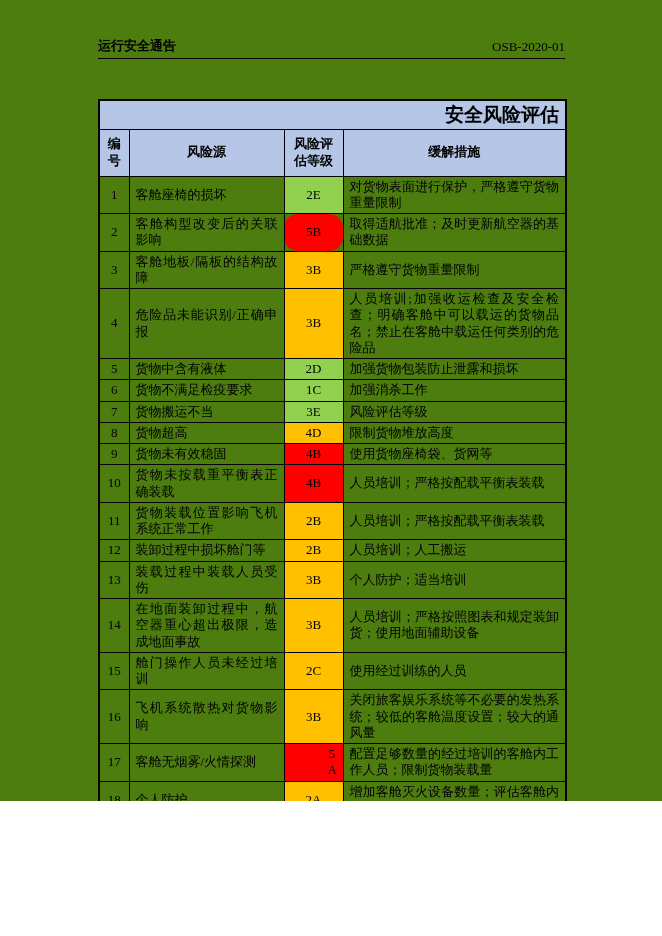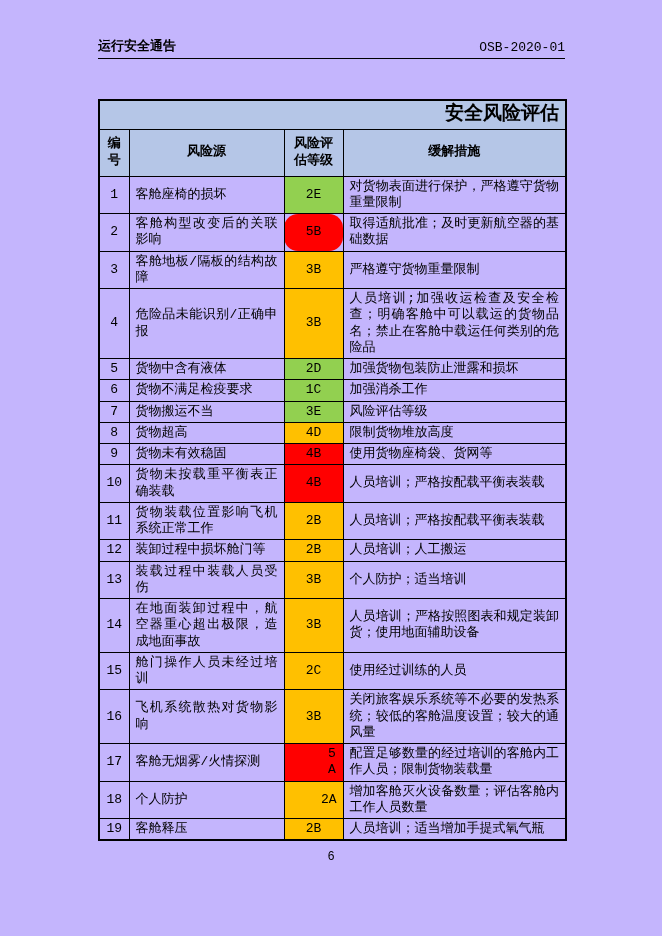--- a/index.html
+++ b/index.html
@@ -1,21 +1,21 @@
 <!DOCTYPE html>
 <html><head>
 <meta charset="utf-8">
 <style>
   html, body { margin: 0; padding: 0; background: #ffffff; }
   .page {
     position: relative;
     width: 662px;
-    height: 936px;
-    background: #c4b5fd;
-    font-family: Liberation Mono, monospace;
+    height: 801px;
+    background: #4d7c0f;
+    font-family: Liberation Serif, serif;
     color: #000000;
     overflow: hidden;
   }
   .doc-header {
     position: absolute;
     top: 37px;
     left: 98px;
     width: 467px;
     display: flex;
     justify-content: space-between;
@@ -193,21 +193,21 @@
         </tr>
         <tr>
           <td class="cell-no">17</td>
           <td class="cell-source justify">客舱无烟雾/火情探测</td>
           <td class="cell-level" style="background: rgb(255, 0, 0); padding-left: 43px;">5A</td>
           <td class="cell-mitigation justify">配置足够数量的经过培训的客舱内工作人员；限制货物装载量</td>
         </tr>
         <tr>
           <td class="cell-no">18</td>
           <td class="cell-source justify">个人防护</td>
-          <td class="cell-level" style="background: rgb(255, 192, 0); text-align: right;">2A</td>
+          <td class="cell-level" style="background: rgb(255, 192, 0);">2A</td>
           <td class="cell-mitigation justify">增加客舱灭火设备数量；评估客舱内工作人员数量</td>
         </tr>
         <tr>
           <td class="cell-no">19</td>
           <td class="cell-source justify">客舱释压</td>
           <td class="cell-level" style="background: rgb(255, 192, 0);">2B</td>
           <td class="cell-mitigation justify">人员培训；适当增加手提式氧气瓶</td>
         </tr>
       </tbody>
   </table>

